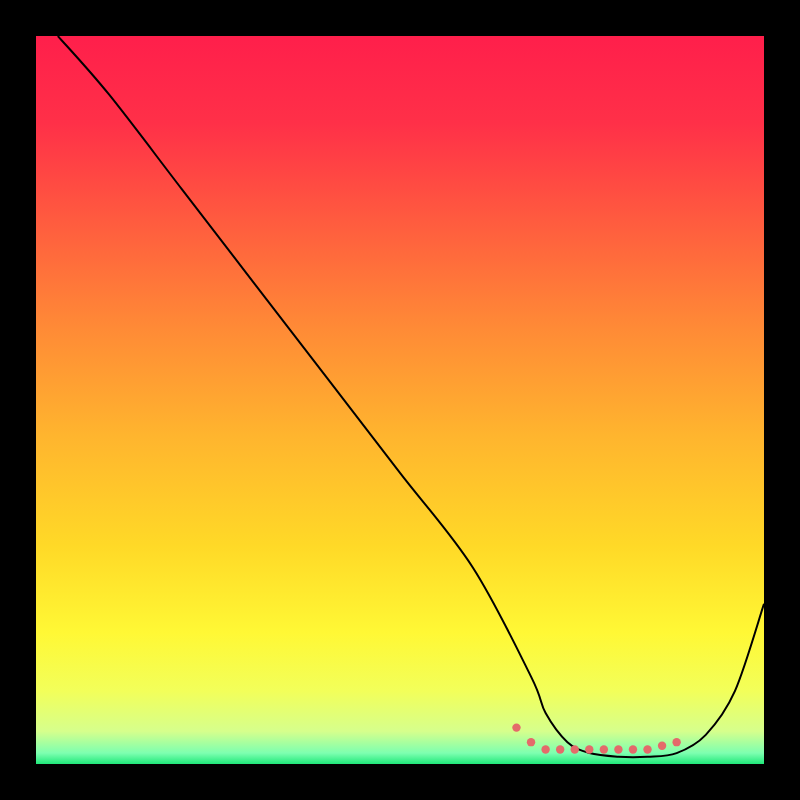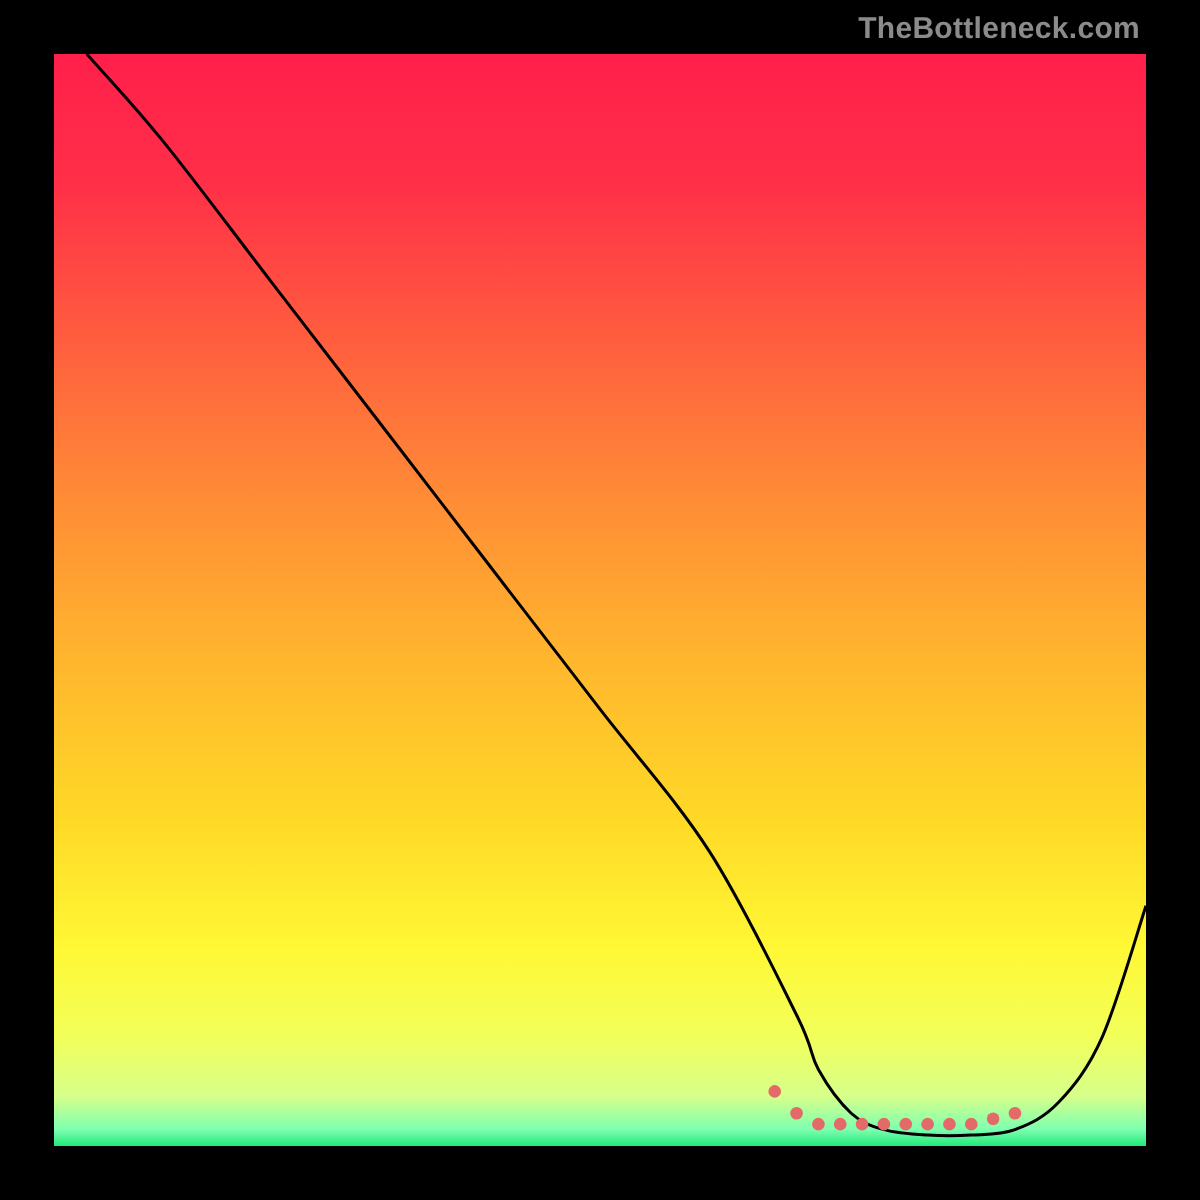--- a/index.html
+++ b/index.html
@@ -39,21 +39,20 @@
     font-size: 20px;
     font-weight: 600;
     color: #8b8b8b;
     letter-spacing: 0.2px;
   }
 </style>
 </head>
 <body>
 
 <div class="container">
-  <div class="watermark">TheBottleneck.com</div>
   <div class="plot-area">
     <svg class="gradient-bg" viewBox="0 0 728 728" preserveAspectRatio="none">
       <defs>
         <linearGradient id="bg-grad" x1="0" y1="0" x2="0" y2="1">
             <stop offset="0%" stop-color="#ff1f4b"></stop>
             <stop offset="12%" stop-color="#ff3048"></stop>
             <stop offset="25%" stop-color="#ff5a3f"></stop>
             <stop offset="40%" stop-color="#ff8a36"></stop>
             <stop offset="55.00000000000001%" stop-color="#ffb52e"></stop>
             <stop offset="70%" stop-color="#ffd927"></stop>

